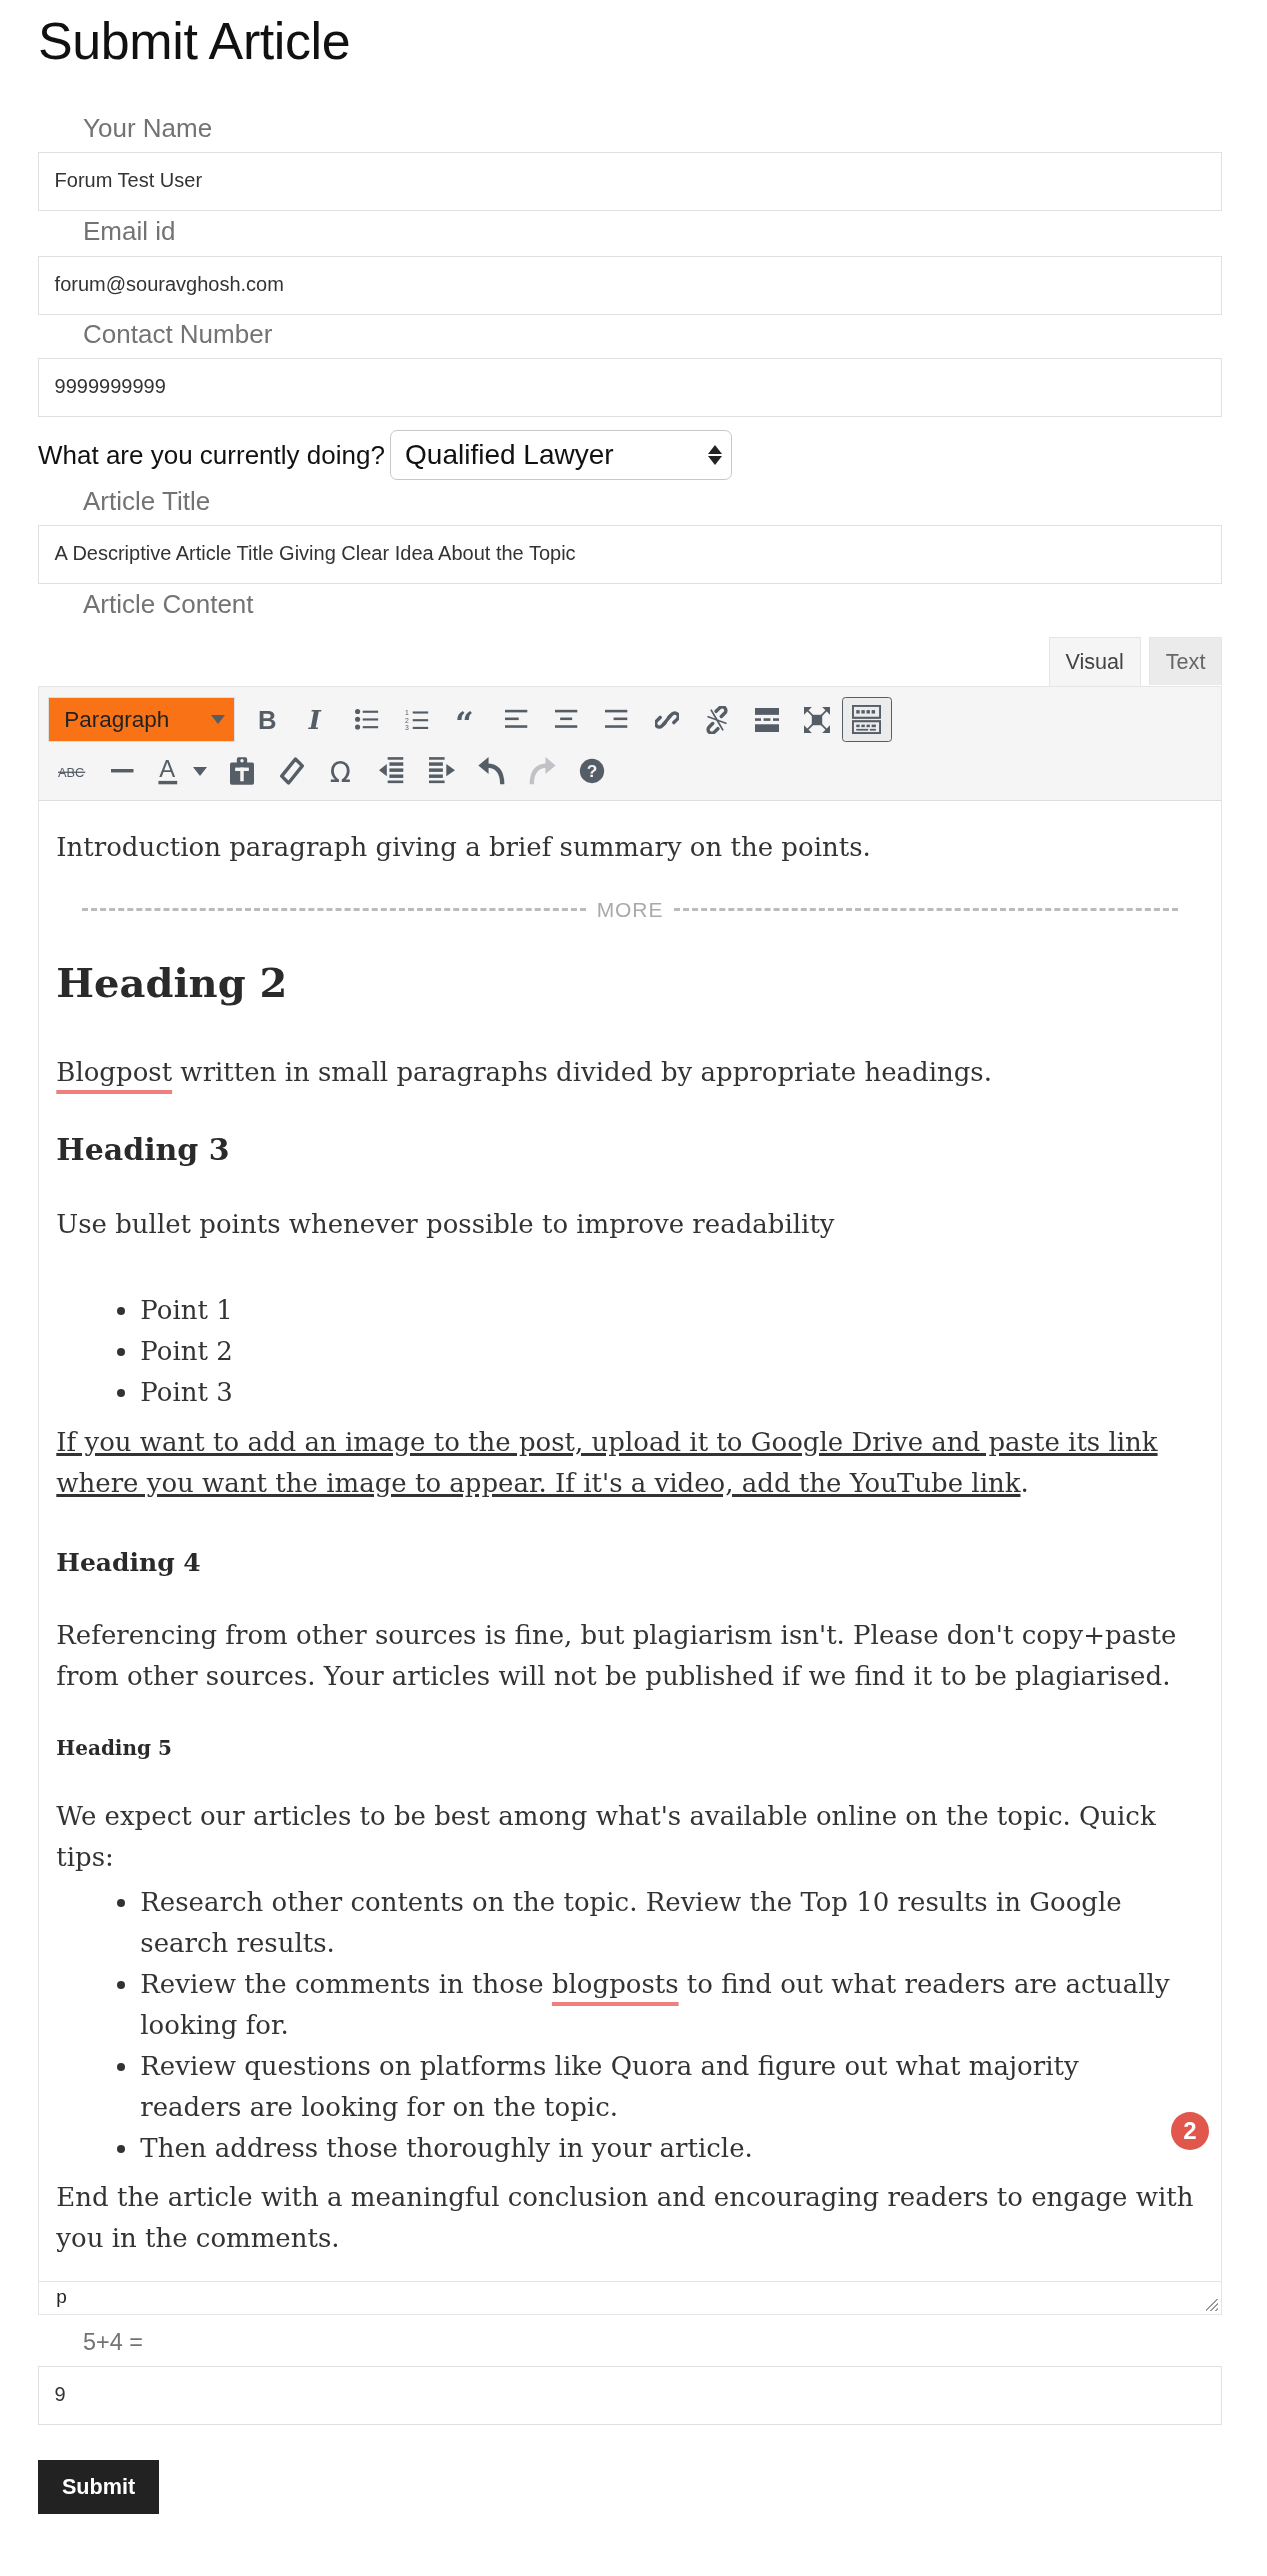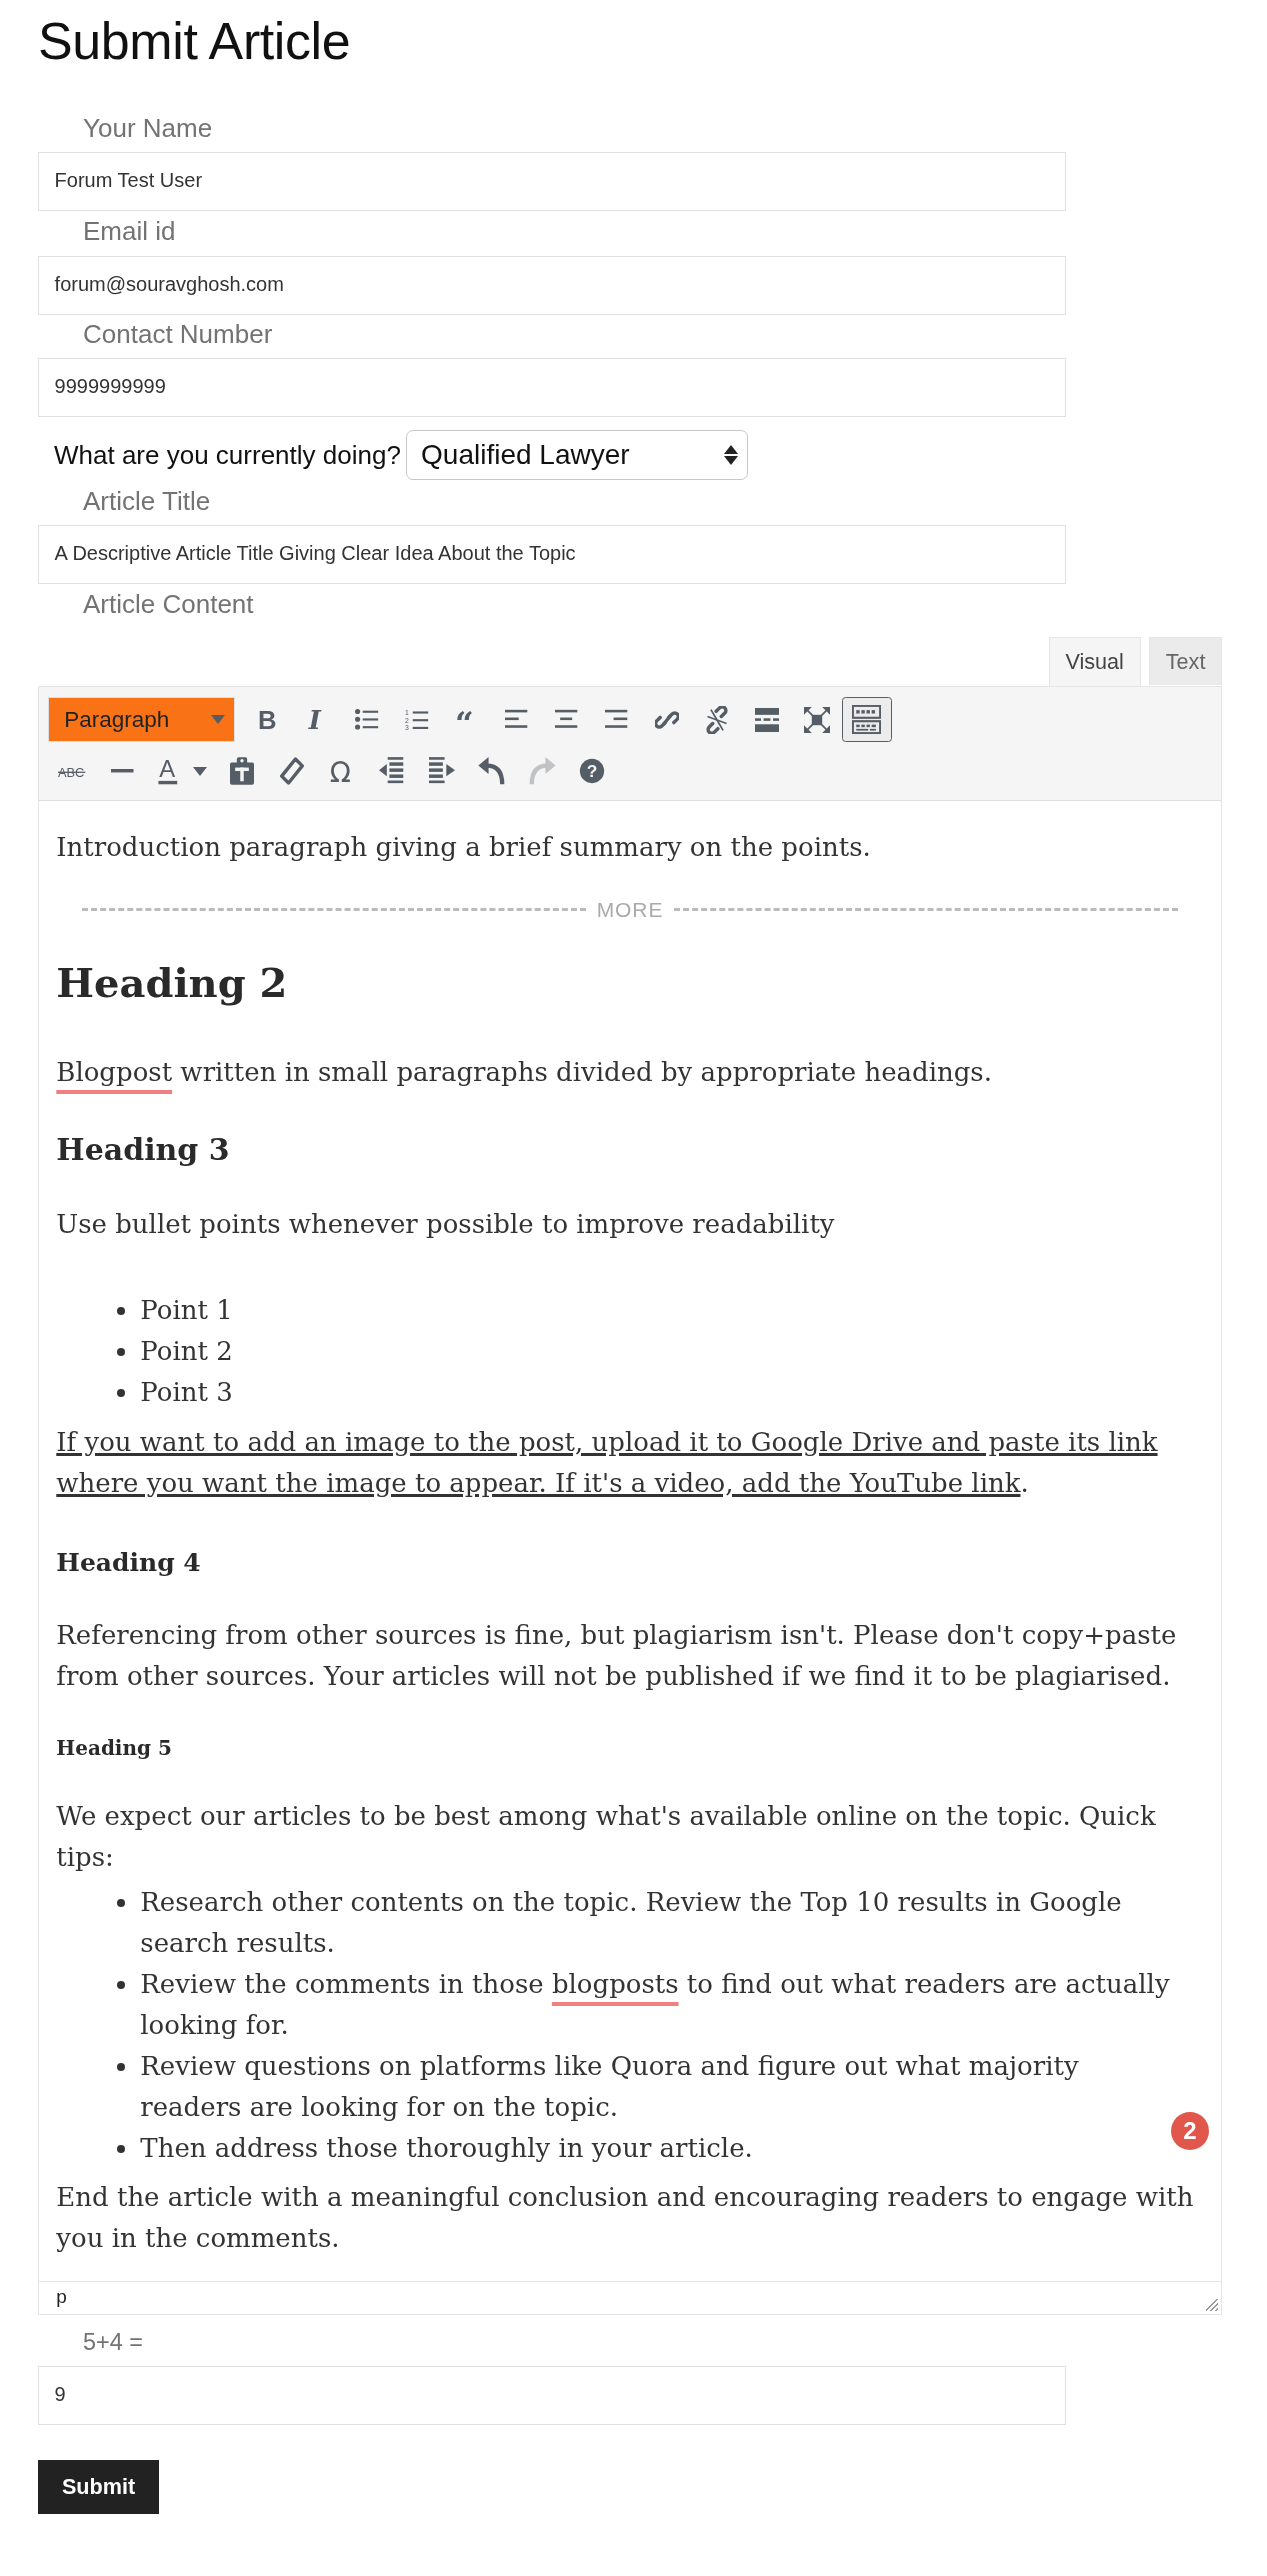--- a/index.html
+++ b/index.html
@@ -7,26 +7,26 @@
   body {
     width: 1267px; height: 2576px; overflow: hidden;
     font-family: "Liberation Sans", "DejaVu Sans", sans-serif;
     color: #1a1a1a;
     position: relative;
   }
   .page { position: absolute; left: 38px; top: 0; width: 1184px; }
   .page-title { font-size: 52px; font-weight: 400; margin: 0; position: absolute; top: 10.4px; left: 0; line-height: 62px; letter-spacing: -0.4px; color: #111; }
   .label { position: absolute; left: 16px; font-size: 26px; line-height: 31px; color: #737373; margin-left: 29px; }
   .text-input {
-    position: absolute; left: 0; width: 1028px; height: 59px;
+    position: absolute; left: 0; width: 1184px; height: 59px;
     border: 1.7px solid #e0e0e0; background: #fff;
     font-family: "Liberation Sans", sans-serif; font-size: 20px; color: #333;
     padding: 0 15.6px; line-height: 55px;
   }
-  .inline-row { position: absolute; left: 16px; display: flex; align-items: center; justify-content: space-between; }
+  .inline-row { position: absolute; left: 0; display: flex; align-items: center; justify-content: space-between; }
   .inline-row .q { font-size: 26px; color: #111; }
   .select {
     margin-left: 5.2px; width: 342px; height: 50px; border: 1.7px solid #c8c8c8; border-radius: 7px;
     background: #fff; display: flex; align-items: center; justify-content: space-between;
     padding: 0 8.7px 0 14px; font-size: 28px; color: #111;
   }
   .select .arrows { display: flex; flex-direction: column; align-items: center; gap: 1.7px; }
   .tri-up { width: 0; height: 0; border-left: 7px solid transparent; border-right: 7px solid transparent; border-bottom: 9.5px solid #222; }
   .tri-down { width: 0; height: 0; border-left: 7px solid transparent; border-right: 7px solid transparent; border-top: 9.5px solid #222; }
 

